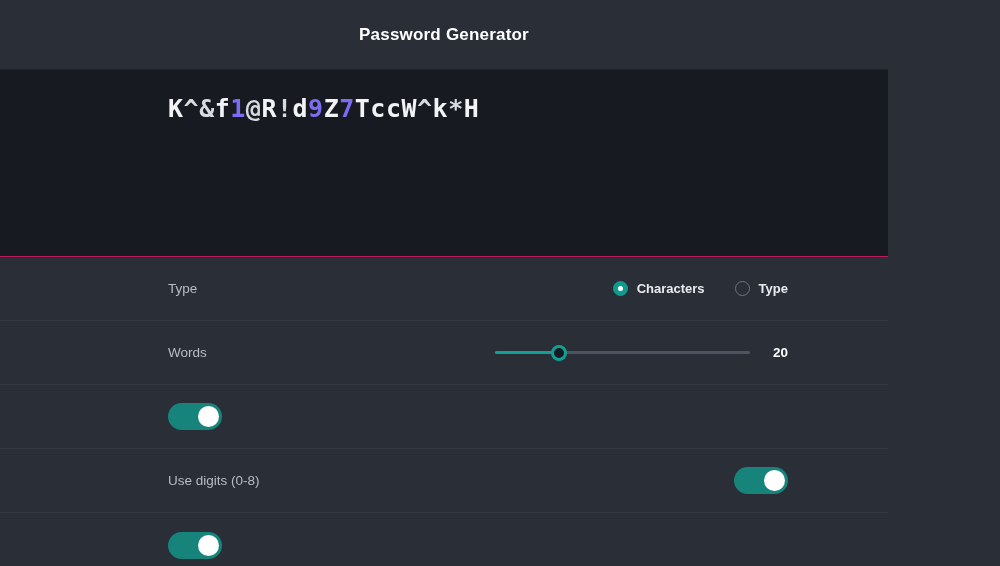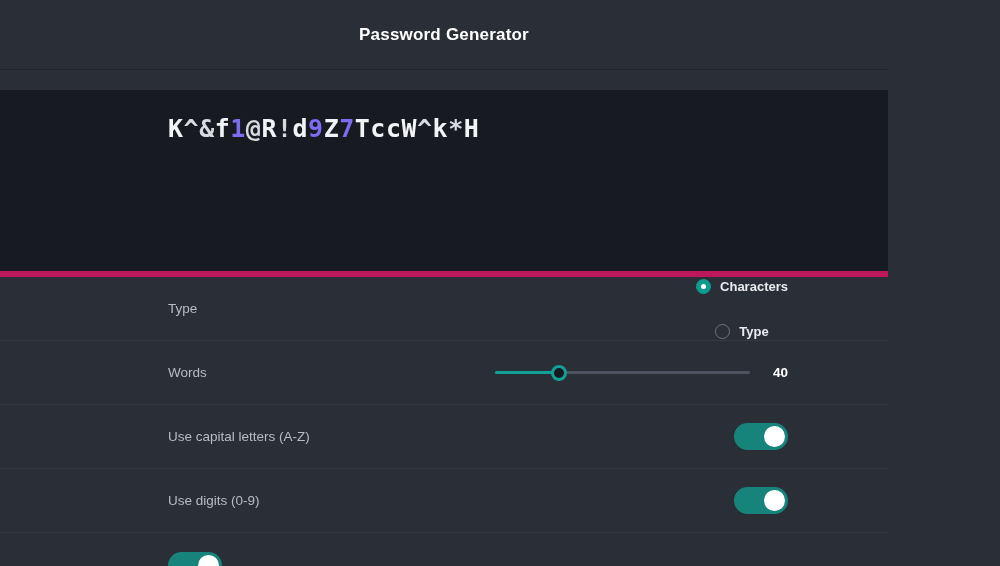--- a/index.html
+++ b/index.html
@@ -40,22 +40,21 @@
     color: #ffffff;
     letter-spacing: 0.2px;
   }
 
   
   .password-panel {
     flex: 0 0 187px;
     background: #171a21;
     position: relative;
     padding: 0 64px;
-    border-bottom: 6px solid #be185d;
-    margin-top: 20px;
+    border-bottom: 1px solid #be185d;
   }
 
   .password-text {
     position: absolute;
     left: 168px;
     top: 26px;
     font-family: "DejaVu Sans Mono", "Liberation Mono", monospace;
     font-size: 25px;
     font-weight: bold;
     letter-spacing: 0.5px;
@@ -127,21 +126,21 @@
     flex: 1 1 auto;
   }
 
   .row-control {
     display: flex;
     align-items: center;
     justify-content: flex-end;
   }
 
   
-  .radio-group { display: flex; align-items: center; gap: 30px; flex-direction: column; }
+  .radio-group { display: flex; align-items: center; gap: 30px; }
   .radio-item { display: flex; align-items: center; gap: 9px; cursor: pointer; }
   .radio-mark {
     width: 15px; height: 15px; border-radius: 50%;
     border: 1.5px solid #6d7480; background: transparent;
     display: flex; align-items: center; justify-content: center;
   }
   .radio-item.selected .radio-mark {
     background: #0f9b8e;
     border-color: #0f9b8e;
   }
@@ -272,36 +271,35 @@
 
     <div class="row">
       <div class="row-label">Words</div>
       <div class="row-control">
         <div class="slider-wrap">
           <div class="slider">
             <div class="slider-track"></div>
             <div class="slider-fill"></div>
             <div class="slider-thumb"></div>
           </div>
-          <div class="slider-value">40</div>
-        </div>
-      </div>
-    </div>
-
-    <div class="row">
-      <div class="row-label">Use capital letters (A-Z)</div>
+          <div class="slider-value">20</div>
+        </div>
+      </div>
+    </div>
+
+    <div class="row">
       <div class="row-control">
         <div class="toggle on">
           <span class="toggle-knob"></span>
         </div>
       </div>
     </div>
 
     <div class="row">
-      <div class="row-label">Use digits (0-9)</div>
+      <div class="row-label">Use digits (0-8)</div>
       <div class="row-control">
         <div class="toggle on">
           <span class="toggle-knob"></span>
         </div>
       </div>
     </div>
 
     <div class="row">
       <div class="row-control">
         <div class="toggle on">

